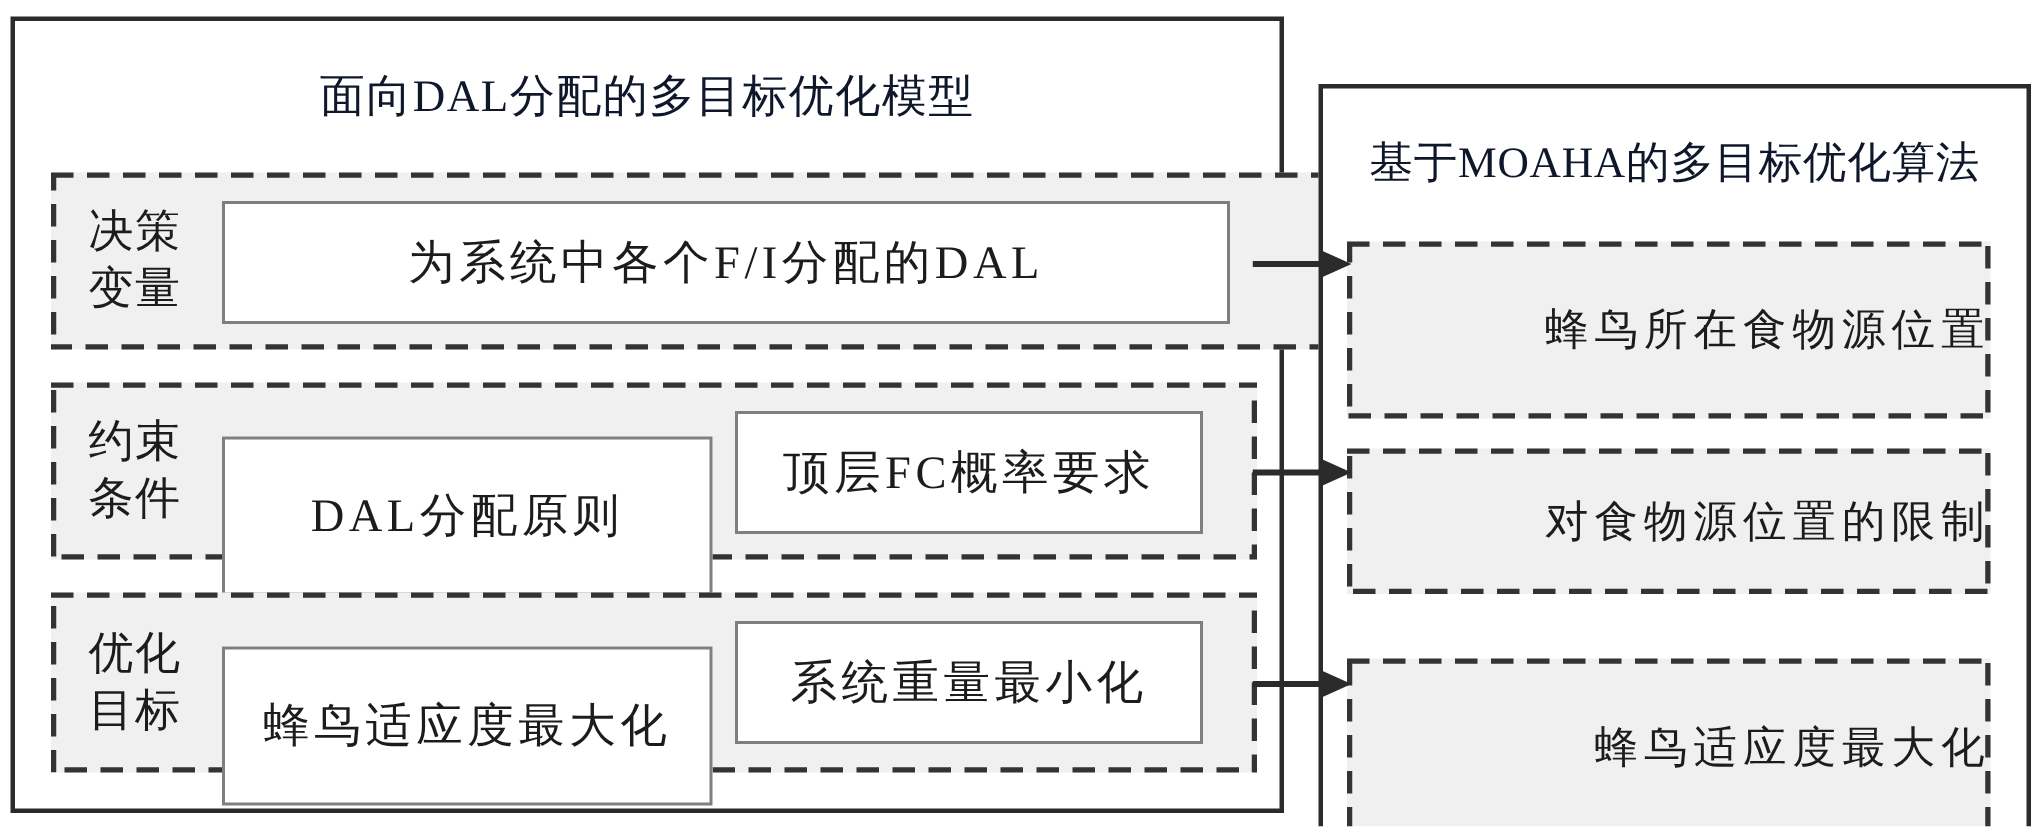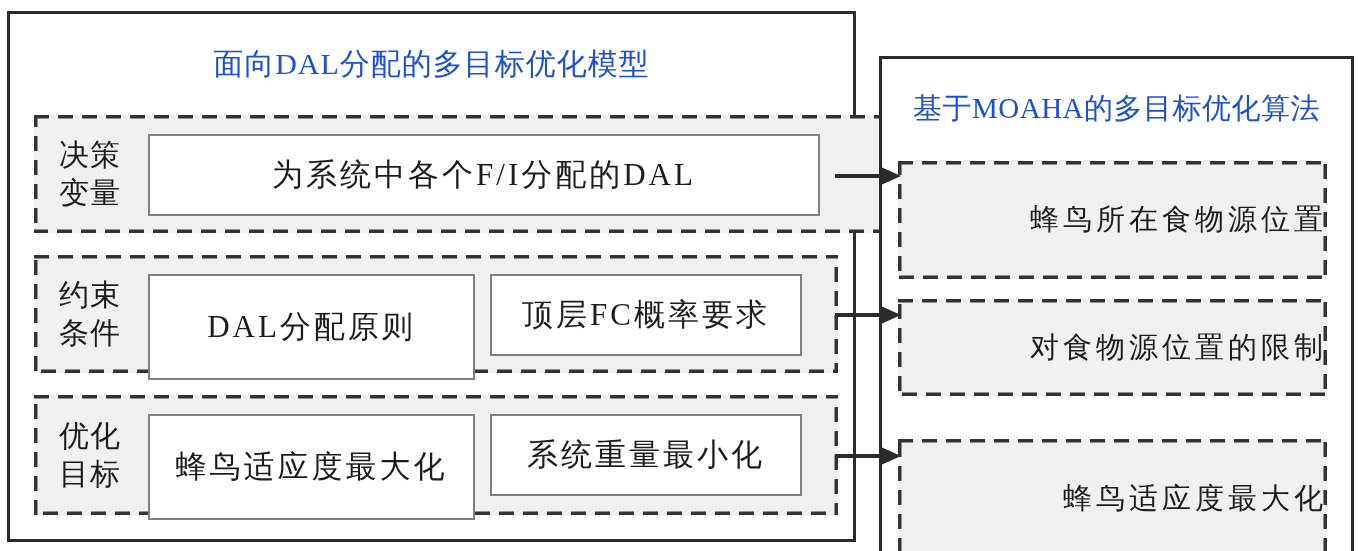--- a/index.html
+++ b/index.html
@@ -27,21 +27,21 @@
 
   .panel-title {
     position: absolute;
     left: 0; right: 0; top: 0;
     display: flex;
     align-items: center;
     justify-content: center;
     font-size: 30px;
     letter-spacing: 1px;
     white-space: nowrap;
-    color: #1d4ed8;
+    color: #0f172a;
   }
   .panel-left  .panel-title { height: 101px; }
   .panel-right .panel-title { height: 100px; font-size: 29px; letter-spacing: 0.5px; }
 
   
   .dashbox {
     position: absolute;
     background: #f0f0f0;
     box-sizing: border-box;
   }
@@ -84,21 +84,21 @@
     border: 2px solid #7f7f7f;
     box-sizing: border-box;
     display: flex;
     align-items: center;
     justify-content: center;
     font-size: 31px;
     letter-spacing: 3px;
     white-space: nowrap;
   }
   .wb-full { left: 114px; top: 19px; width: 672px; height: 82px; }
-  .wb-a    { left: 114px; top: 19px; width: 327px; height: 106px; }
+  .wb-a    { left: 114px; top: 36px; width: 327px; height: 106px; }
   .wb-b    { left: 456px; top: 19px; width: 312px; height: 82px; }
 
   
   .rbox {
     display: flex;
     align-items: center;
     justify-content: flex-end;
     font-size: 29px;
     letter-spacing: 4px;
     white-space: nowrap;

